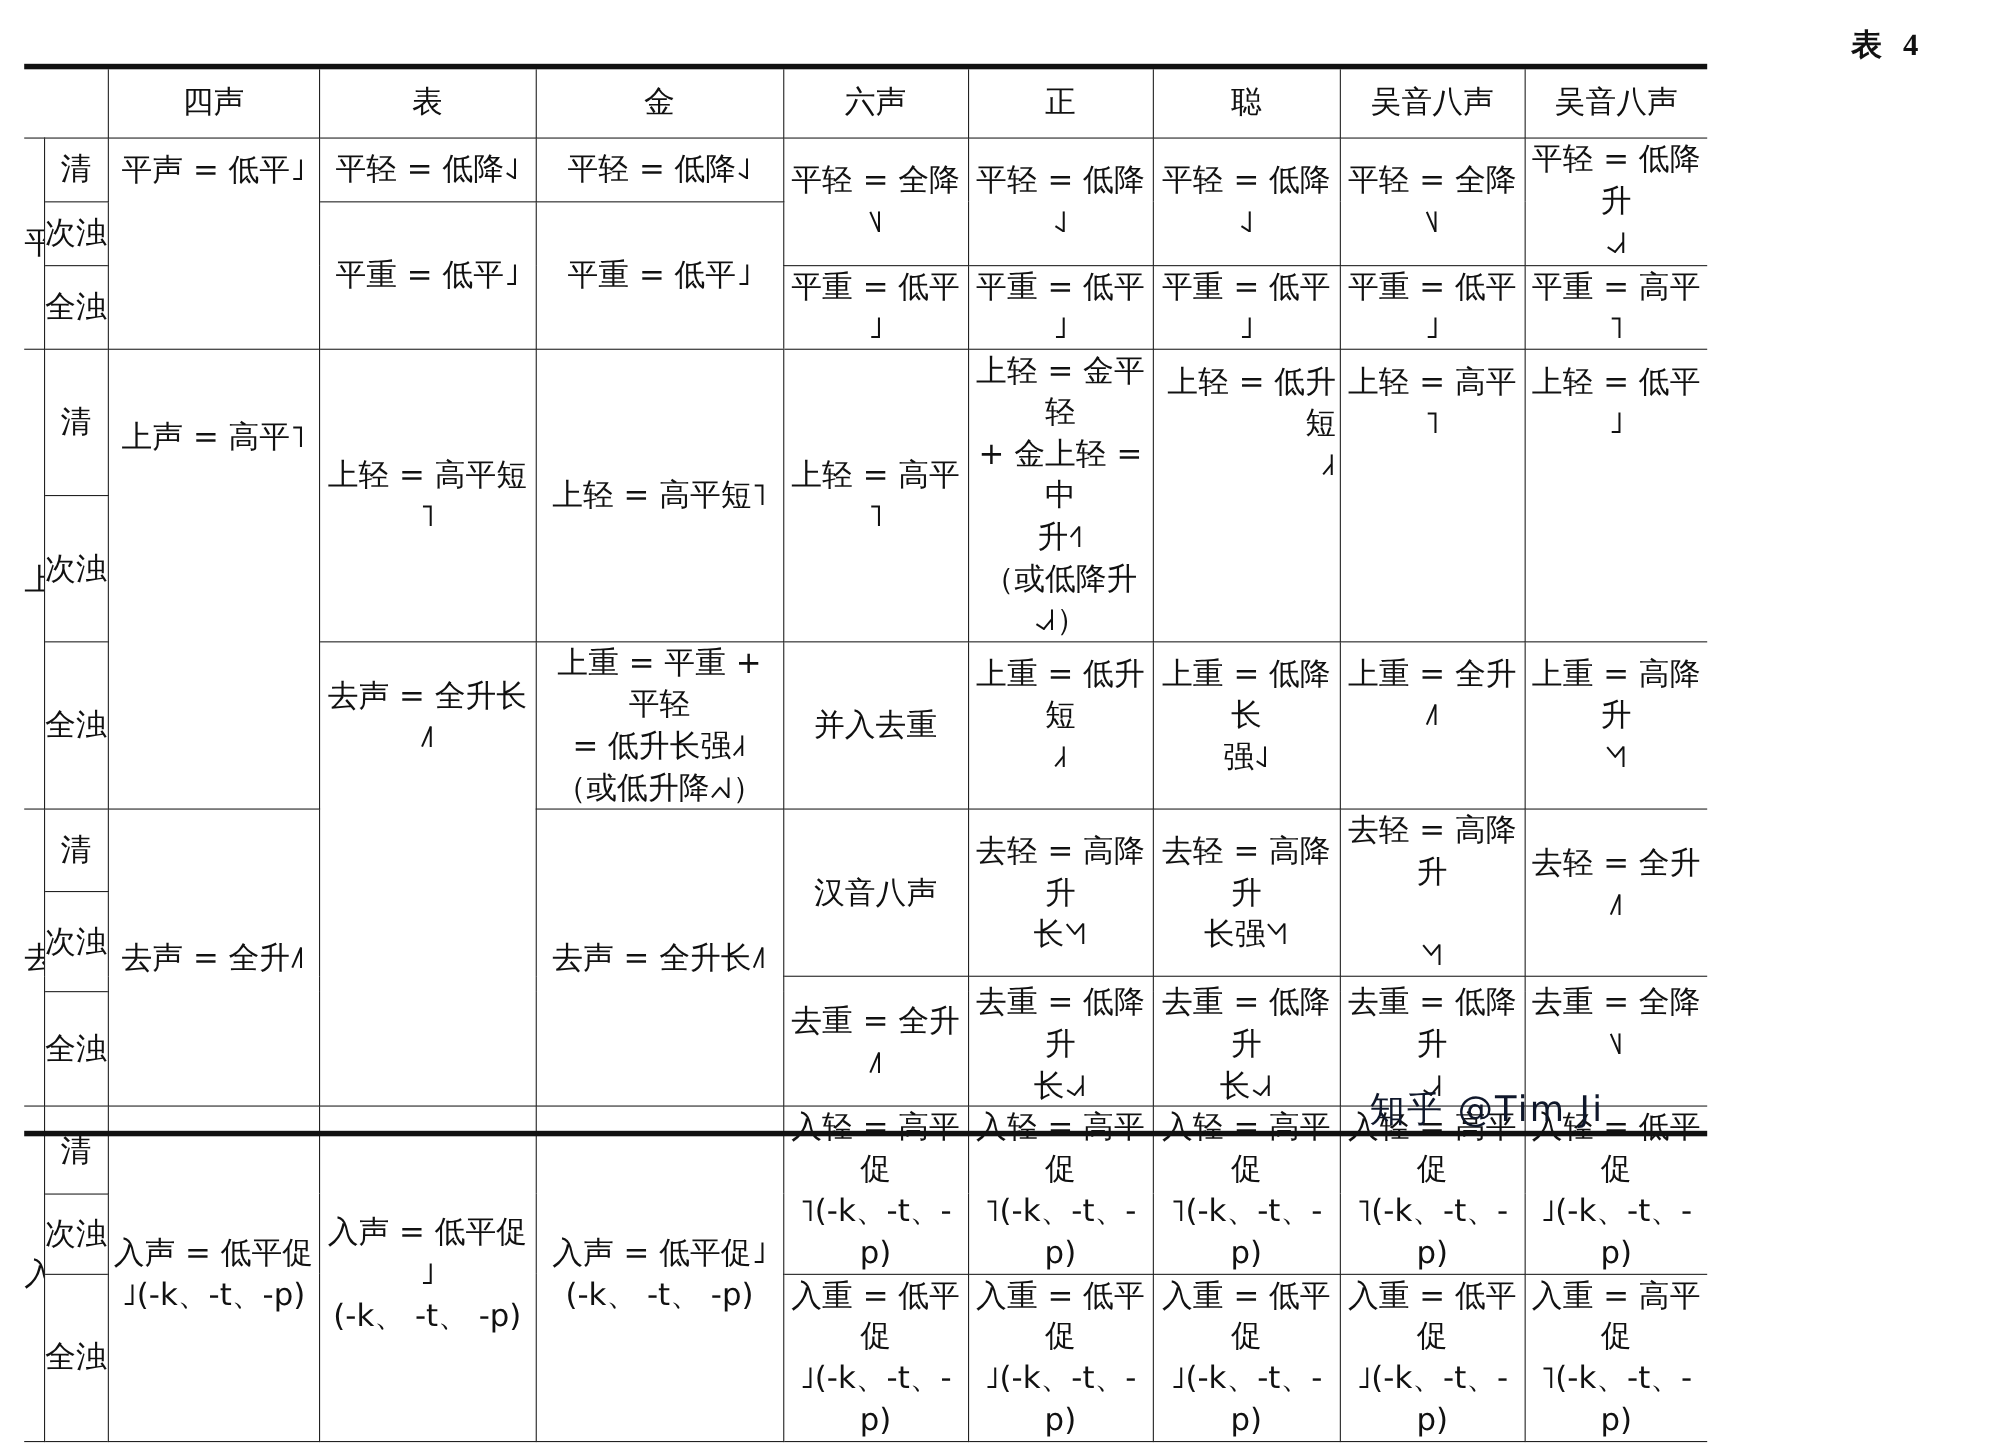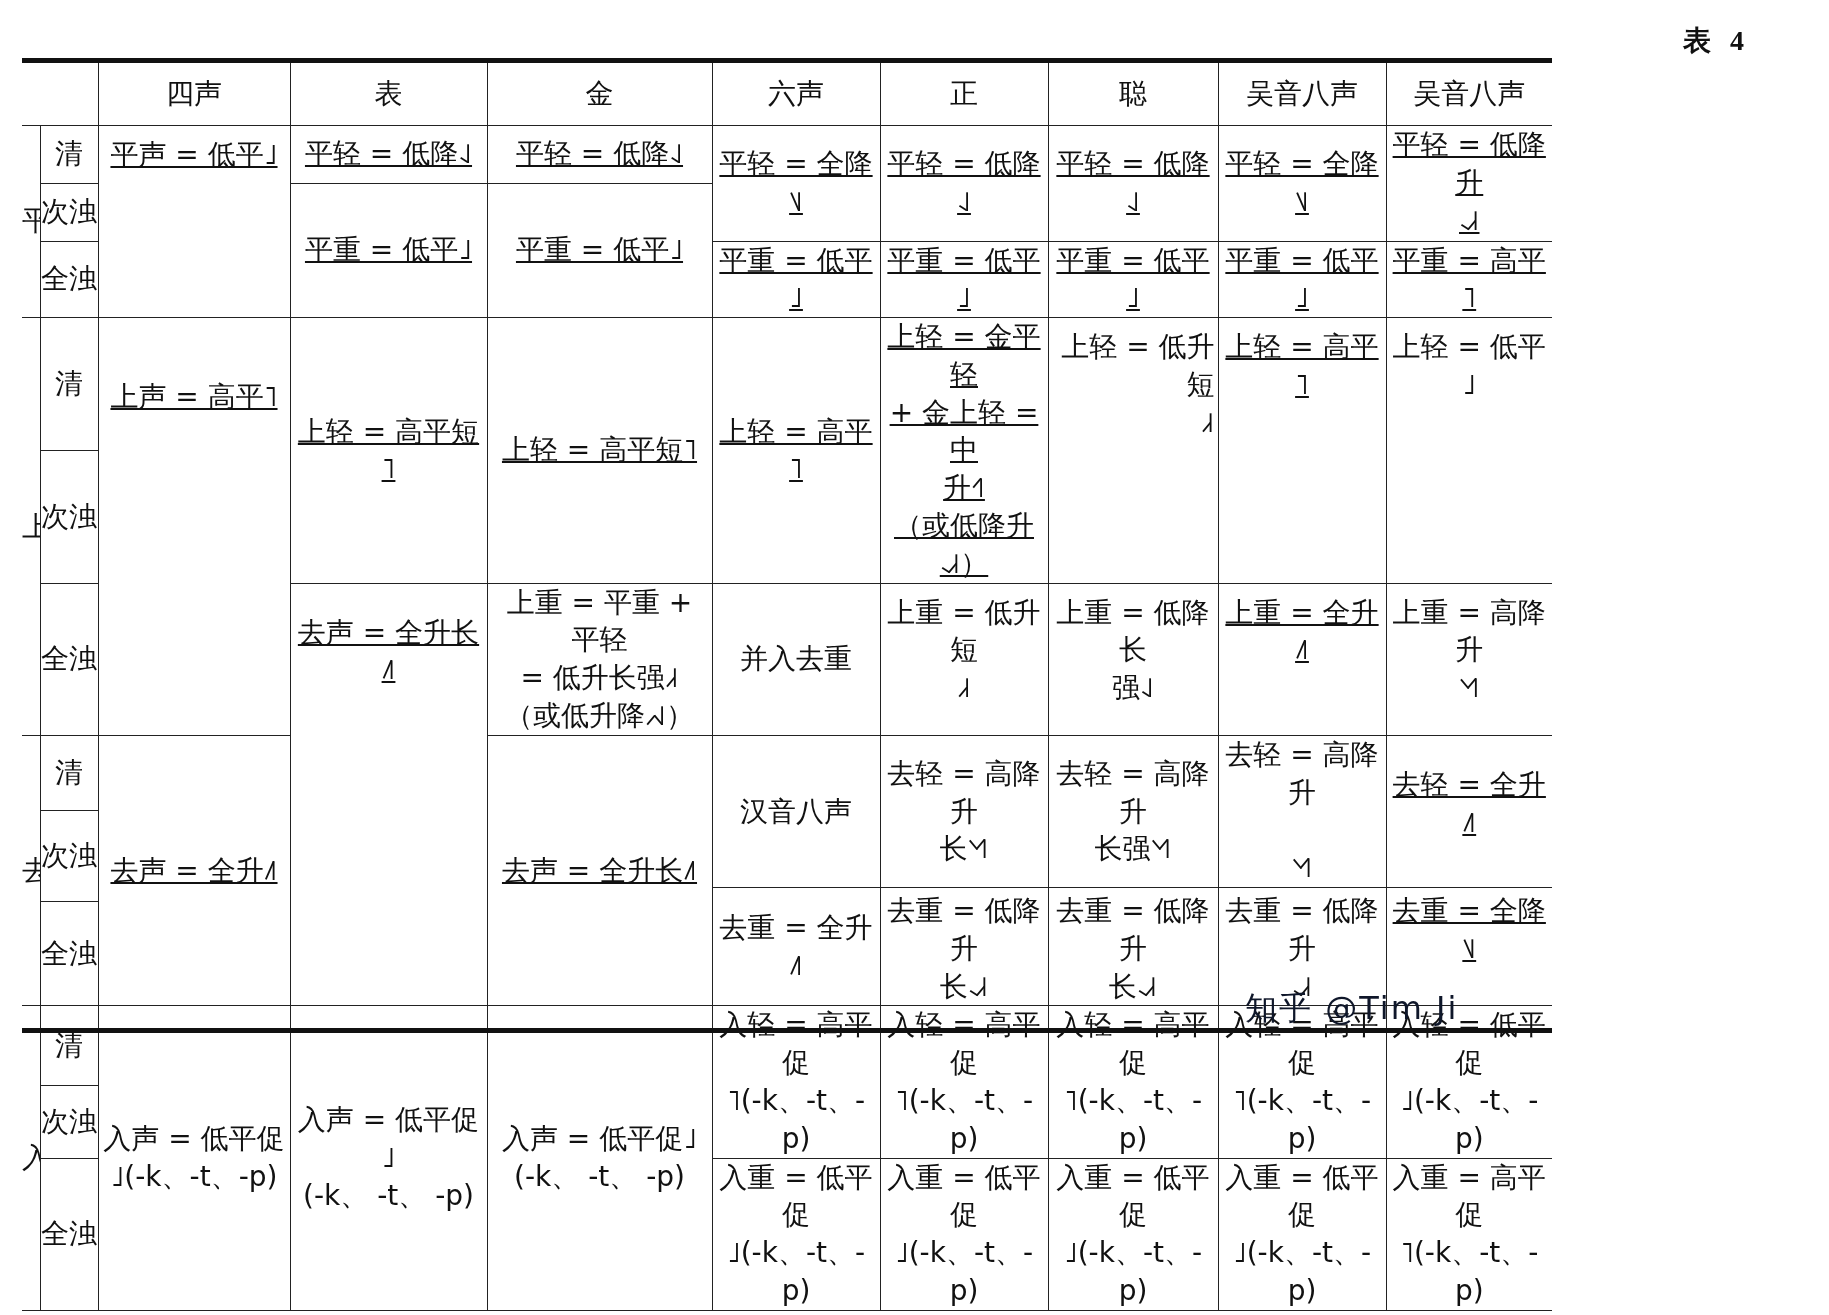--- a/index.html
+++ b/index.html
@@ -10,21 +10,21 @@
   .rule-top { position:absolute; left:22px; top:58px; width:1530px; height:5px; background:#111; }
   .rule-bottom { position:absolute; left:22px; top:1028px; width:1530px; height:5px; background:#111; }
   table.tones { position:absolute; left:22px; top:63px; width:1530px; border-collapse:collapse;
                 table-layout:fixed; }
   table.tones td, table.tones th { border:1.5px solid #222; padding:0 3px; font-weight:normal;
                 font-size:28px; line-height:1.35; vertical-align:middle; text-align:center;
                 white-space:pre-line; overflow:hidden; }
   table.tones tr:first-child th { border-top:none;font-family:Liberation Serif, serif; }
   table.tones th.corner, table.tones td.group { border-left:none; }
   table.tones td:last-child, table.tones th:last-child { border-right:none;margin-top:12px; }
-  .left { text-align:right;text-decoration:underline; }
+  .left { text-align:right; }
   .top  { vertical-align:top !important; padding-top:10px !important; }
   .group { font-size:28px; padding:0 !important; }
   .sub { font-size:28px; padding:0 !important; }
   .small { font-size:26px; line-height:1.25; }
   .watermark { position:absolute; left:1245px; top:987px; font-size:32px; color:#0f172a;
                letter-spacing:2px; }
 </style>
 </head>
 <body>
 

